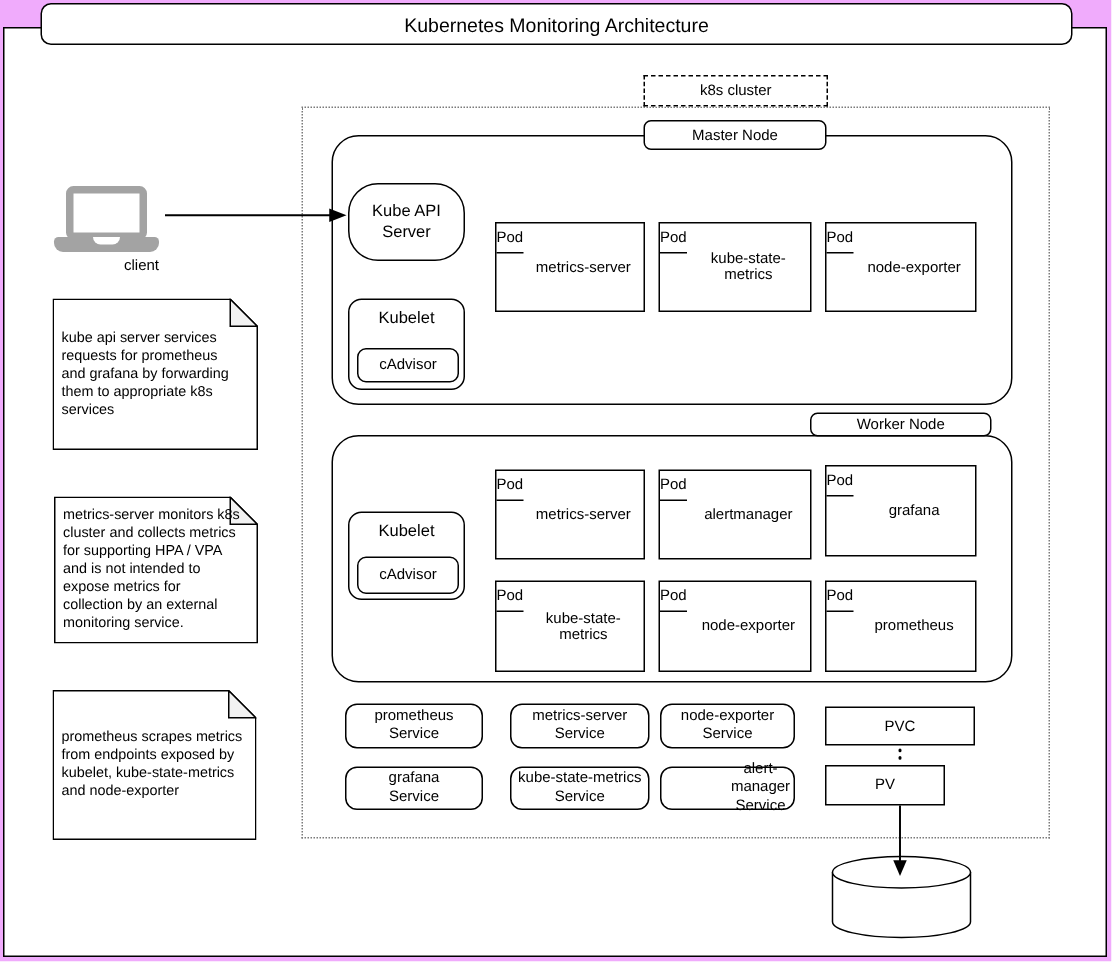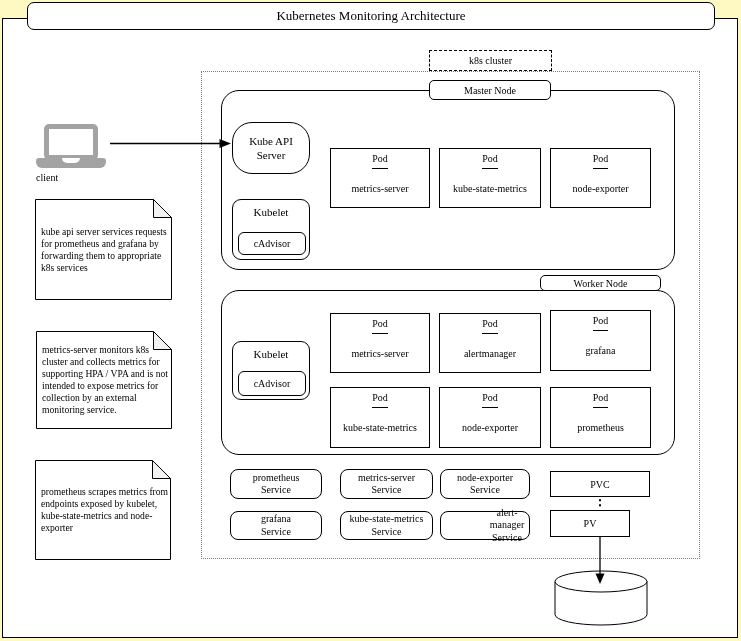--- a/index.html
+++ b/index.html
@@ -1,18 +1,18 @@
 <!DOCTYPE html>
 <html><head>
 <meta charset="utf-8">
 <style>
   html,body{margin:0;padding:0;background:#fff;}
   #canvas{
-    position:relative;width:741px;height:641px;background:#fef9c3;
-    font-family:Liberation Serif, serif;color:#000;overflow:hidden;
+    position:relative;width:741px;height:641px;background:#f0abfc;
+    font-family:Liberation Sans, sans-serif;color:#000;overflow:hidden;
   }
   .box{position:absolute;box-sizing:border-box;border:1px solid #000;background:#fff;}
   .center{display:flex;align-items:center;justify-content:center;text-align:center;}
   .col{display:flex;flex-direction:column;align-items:center;justify-content:center;text-align:center;}
 
   .outer-frame{left:2px;top:18px;width:736px;height:620px;}
   .title-bar{left:27px;top:2px;width:688px;height:28px;border-radius:7px;font-size:13px;}
 
   .cluster-region{left:201px;top:71px;width:499px;height:488px;border:1px dotted #7a7a7a;background:transparent;}
   .cluster-label{left:429px;top:50px;width:123px;height:21px;border:1px dashed #000;font-size:10px;}
@@ -25,42 +25,42 @@
 
   .api-server{left:232px;top:122px;width:78px;height:52px;border-radius:20px;font-size:11px;line-height:14px;padding:2px;}
   .kubelet{border-radius:9px;padding-left:43px;}
   .kubelet-master{left:232px;top:199px;width:78px;height:61px;}
   .kubelet-worker{left:232px;top:341px;width:78px;height:59px;}
   .kubelet-label{position:absolute;left:0;top:6px;width:100%;text-align:center;font-size:11px;}
   .cadvisor{border-radius:6px;font-size:10px;}
   .cadvisor-master{left:5px;top:32px;width:68px;height:23px;}
   .cadvisor-worker{left:5px;top:29px;width:68px;height:25px;}
 
-  .pod{display:flex;flex-direction:column;align-items:center;}
+  .pod{display:flex;}
   .pod-header{height:19px;border-bottom:1px solid #000;display:flex;align-items:center;justify-content:center;font-size:10px;flex:none;}
   .pod-body{flex:1;display:flex;align-items:center;justify-content:center;font-size:10px;text-align:center;}
 
   .service{border-radius:8px;font-size:10px;line-height:12.5px;}
 
   .pvc{left:550px;top:471px;width:100px;height:26px;font-size:10px;}
   .pv{left:550px;top:510px;width:80px;height:27px;font-size:10px;}
 
   .db-wrap{position:absolute;left:554px;top:570px;width:94px;height:56px;}
   .db-text{position:absolute;left:0;top:13px;width:100%;text-align:center;font-size:10px;line-height:13px;}
 
-  .note{position:absolute;padding-left:11px;}
+  .note{position:absolute;}
   .note svg{position:absolute;left:0;top:0;}
   .note-text{position:absolute;left:6px;top:0;bottom:0;right:9px;display:flex;align-items:center;
     font-size:9.6px;line-height:12px;text-align:left;}
 
   .laptop{position:absolute;left:36px;top:124px;width:70px;height:44px;}
   .laptop-screen{position:absolute;left:8px;top:0;width:54px;height:36px;border:5px solid #a3a3a3;border-radius:5px;background:#fff;box-sizing:border-box;}
   .laptop-base{position:absolute;left:0;top:34px;width:70px;height:10px;background:#a3a3a3;border-radius:3px 3px 6px 6px;}
   .laptop-notch{position:absolute;left:26px;top:34px;width:18px;height:5px;background:#fff;border-radius:0 0 5px 5px;}
-  .client-label{position:absolute;left:36px;top:172px;width:70px;height:13px;text-align:left;font-size:10px;}
+  .client-label{position:absolute;left:36px;top:172px;width:70px;height:13px;text-align:right;font-size:10px;}
 
   .overlay{position:absolute;left:0;top:0;pointer-events:none;}
 </style>
 </head>
 <body>
 
 <div id="canvas">
 
   <div class="box outer-frame"></div>
 

